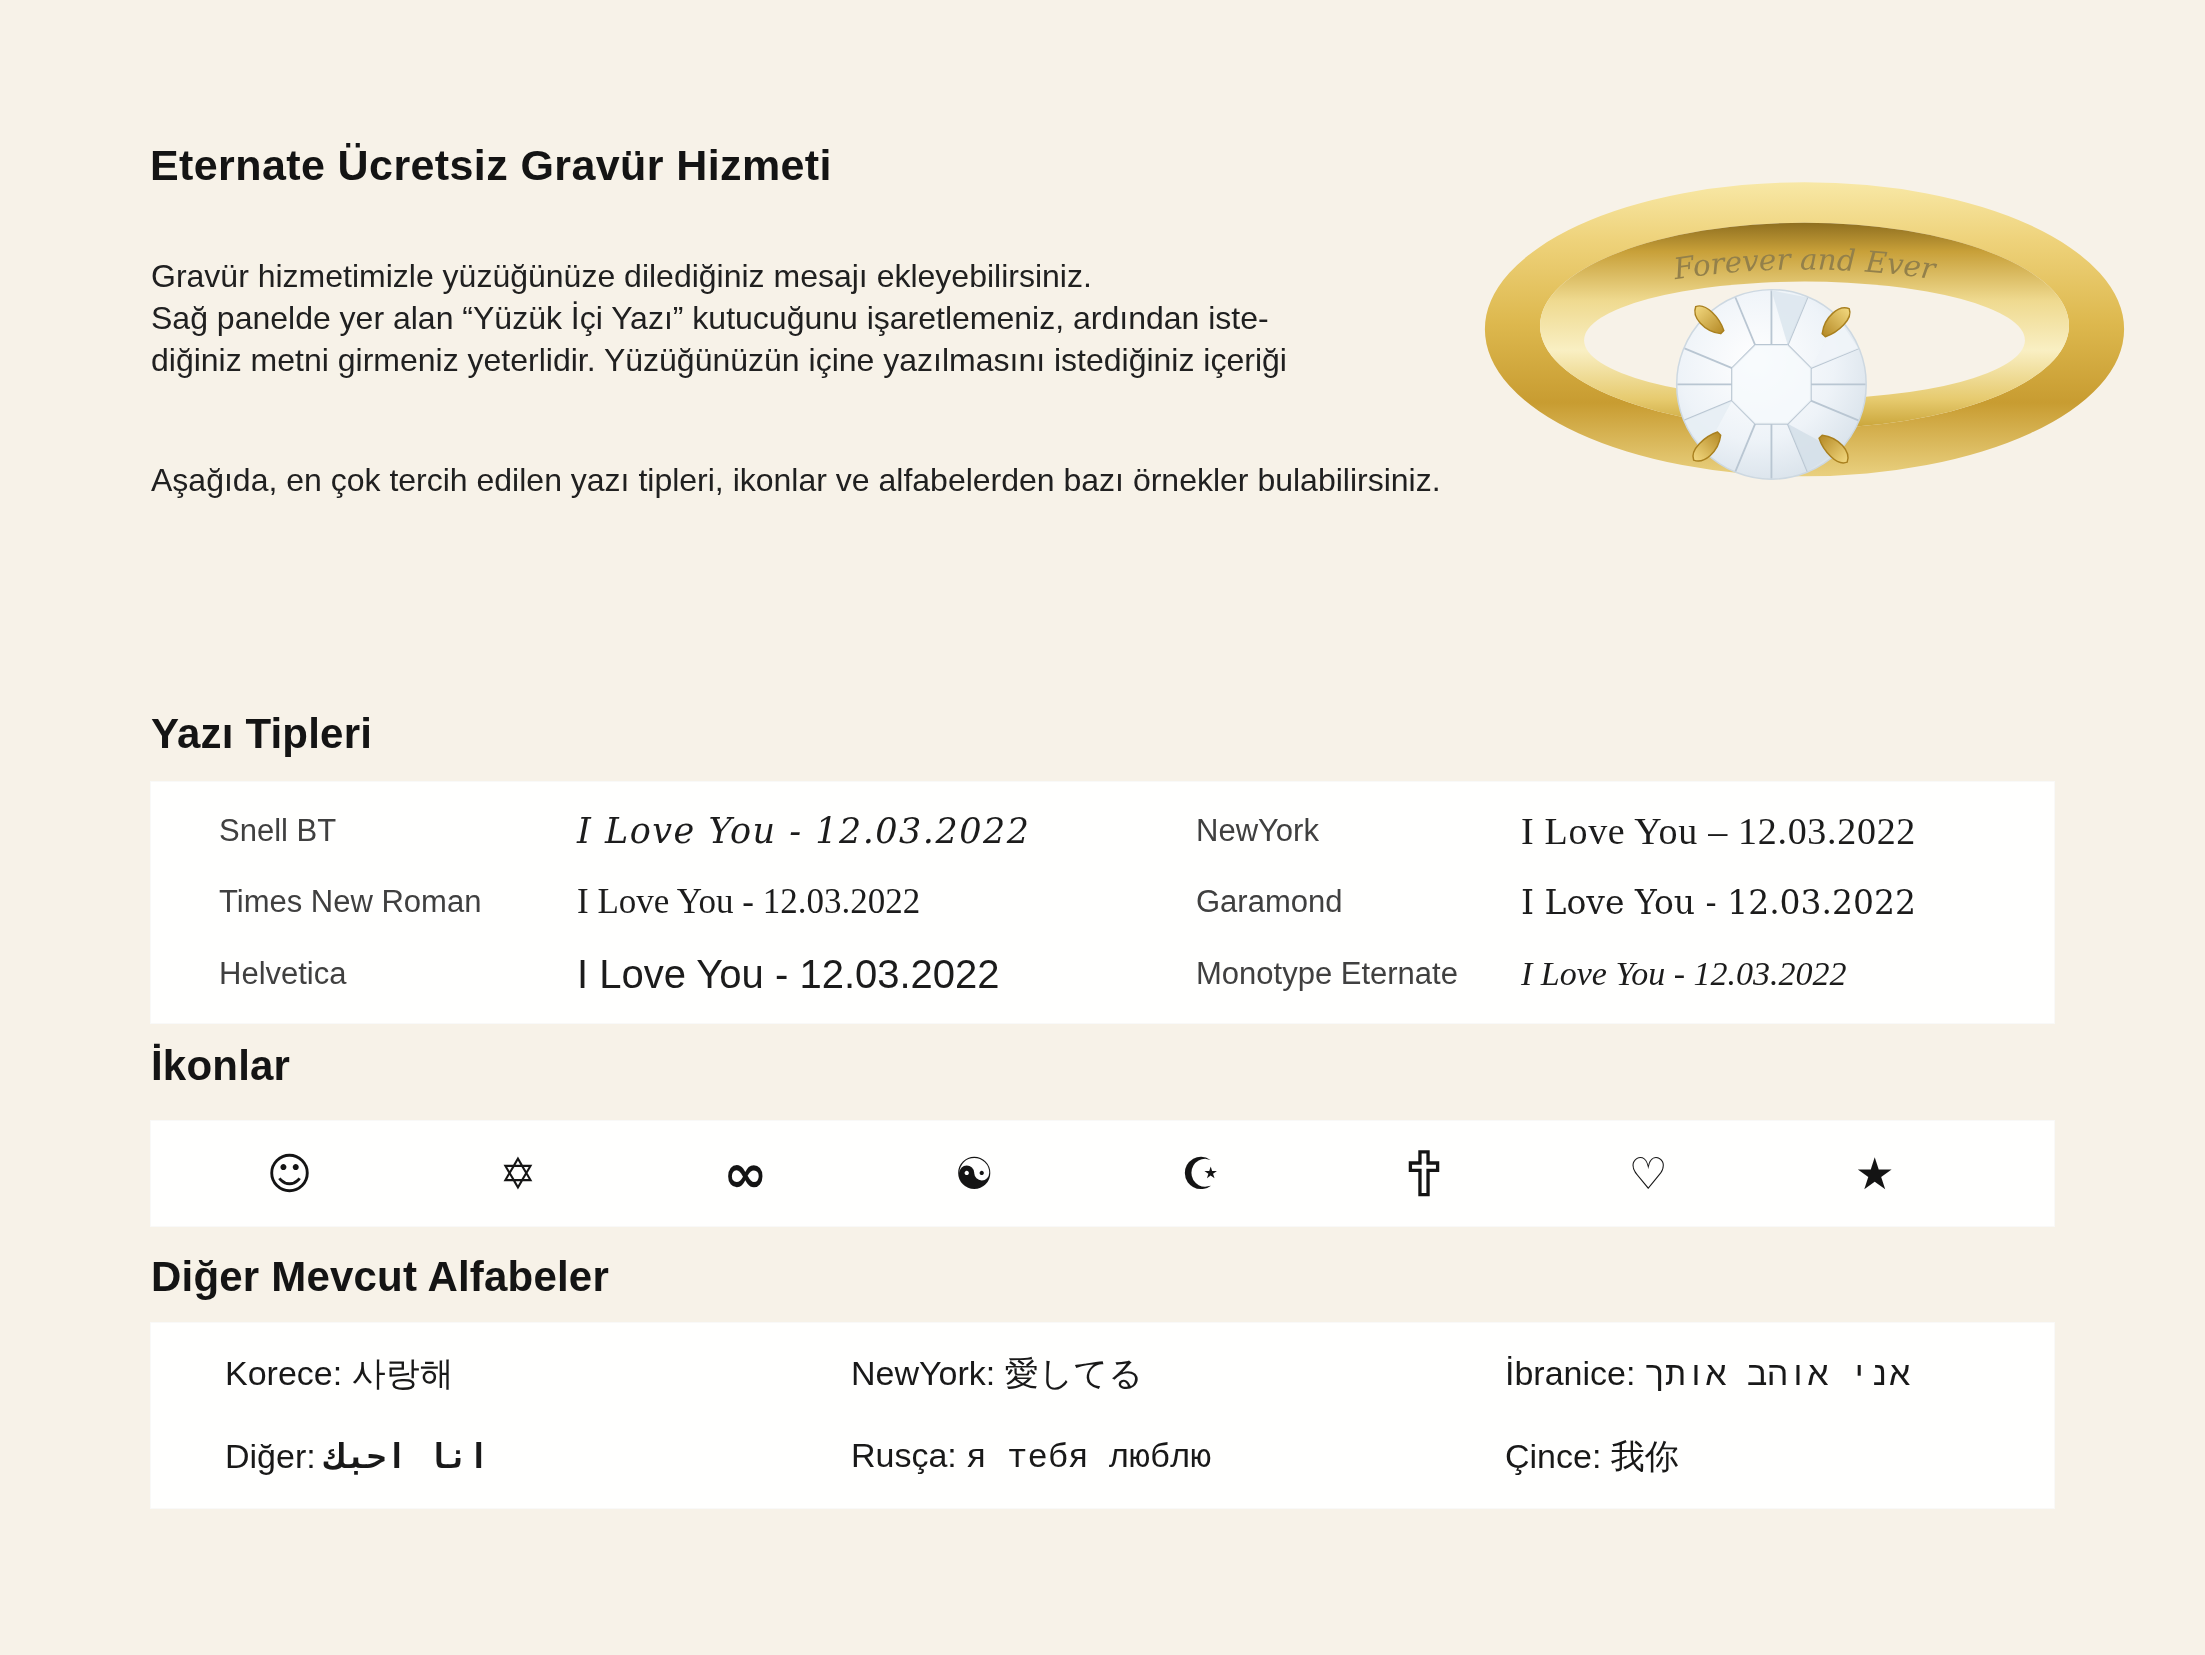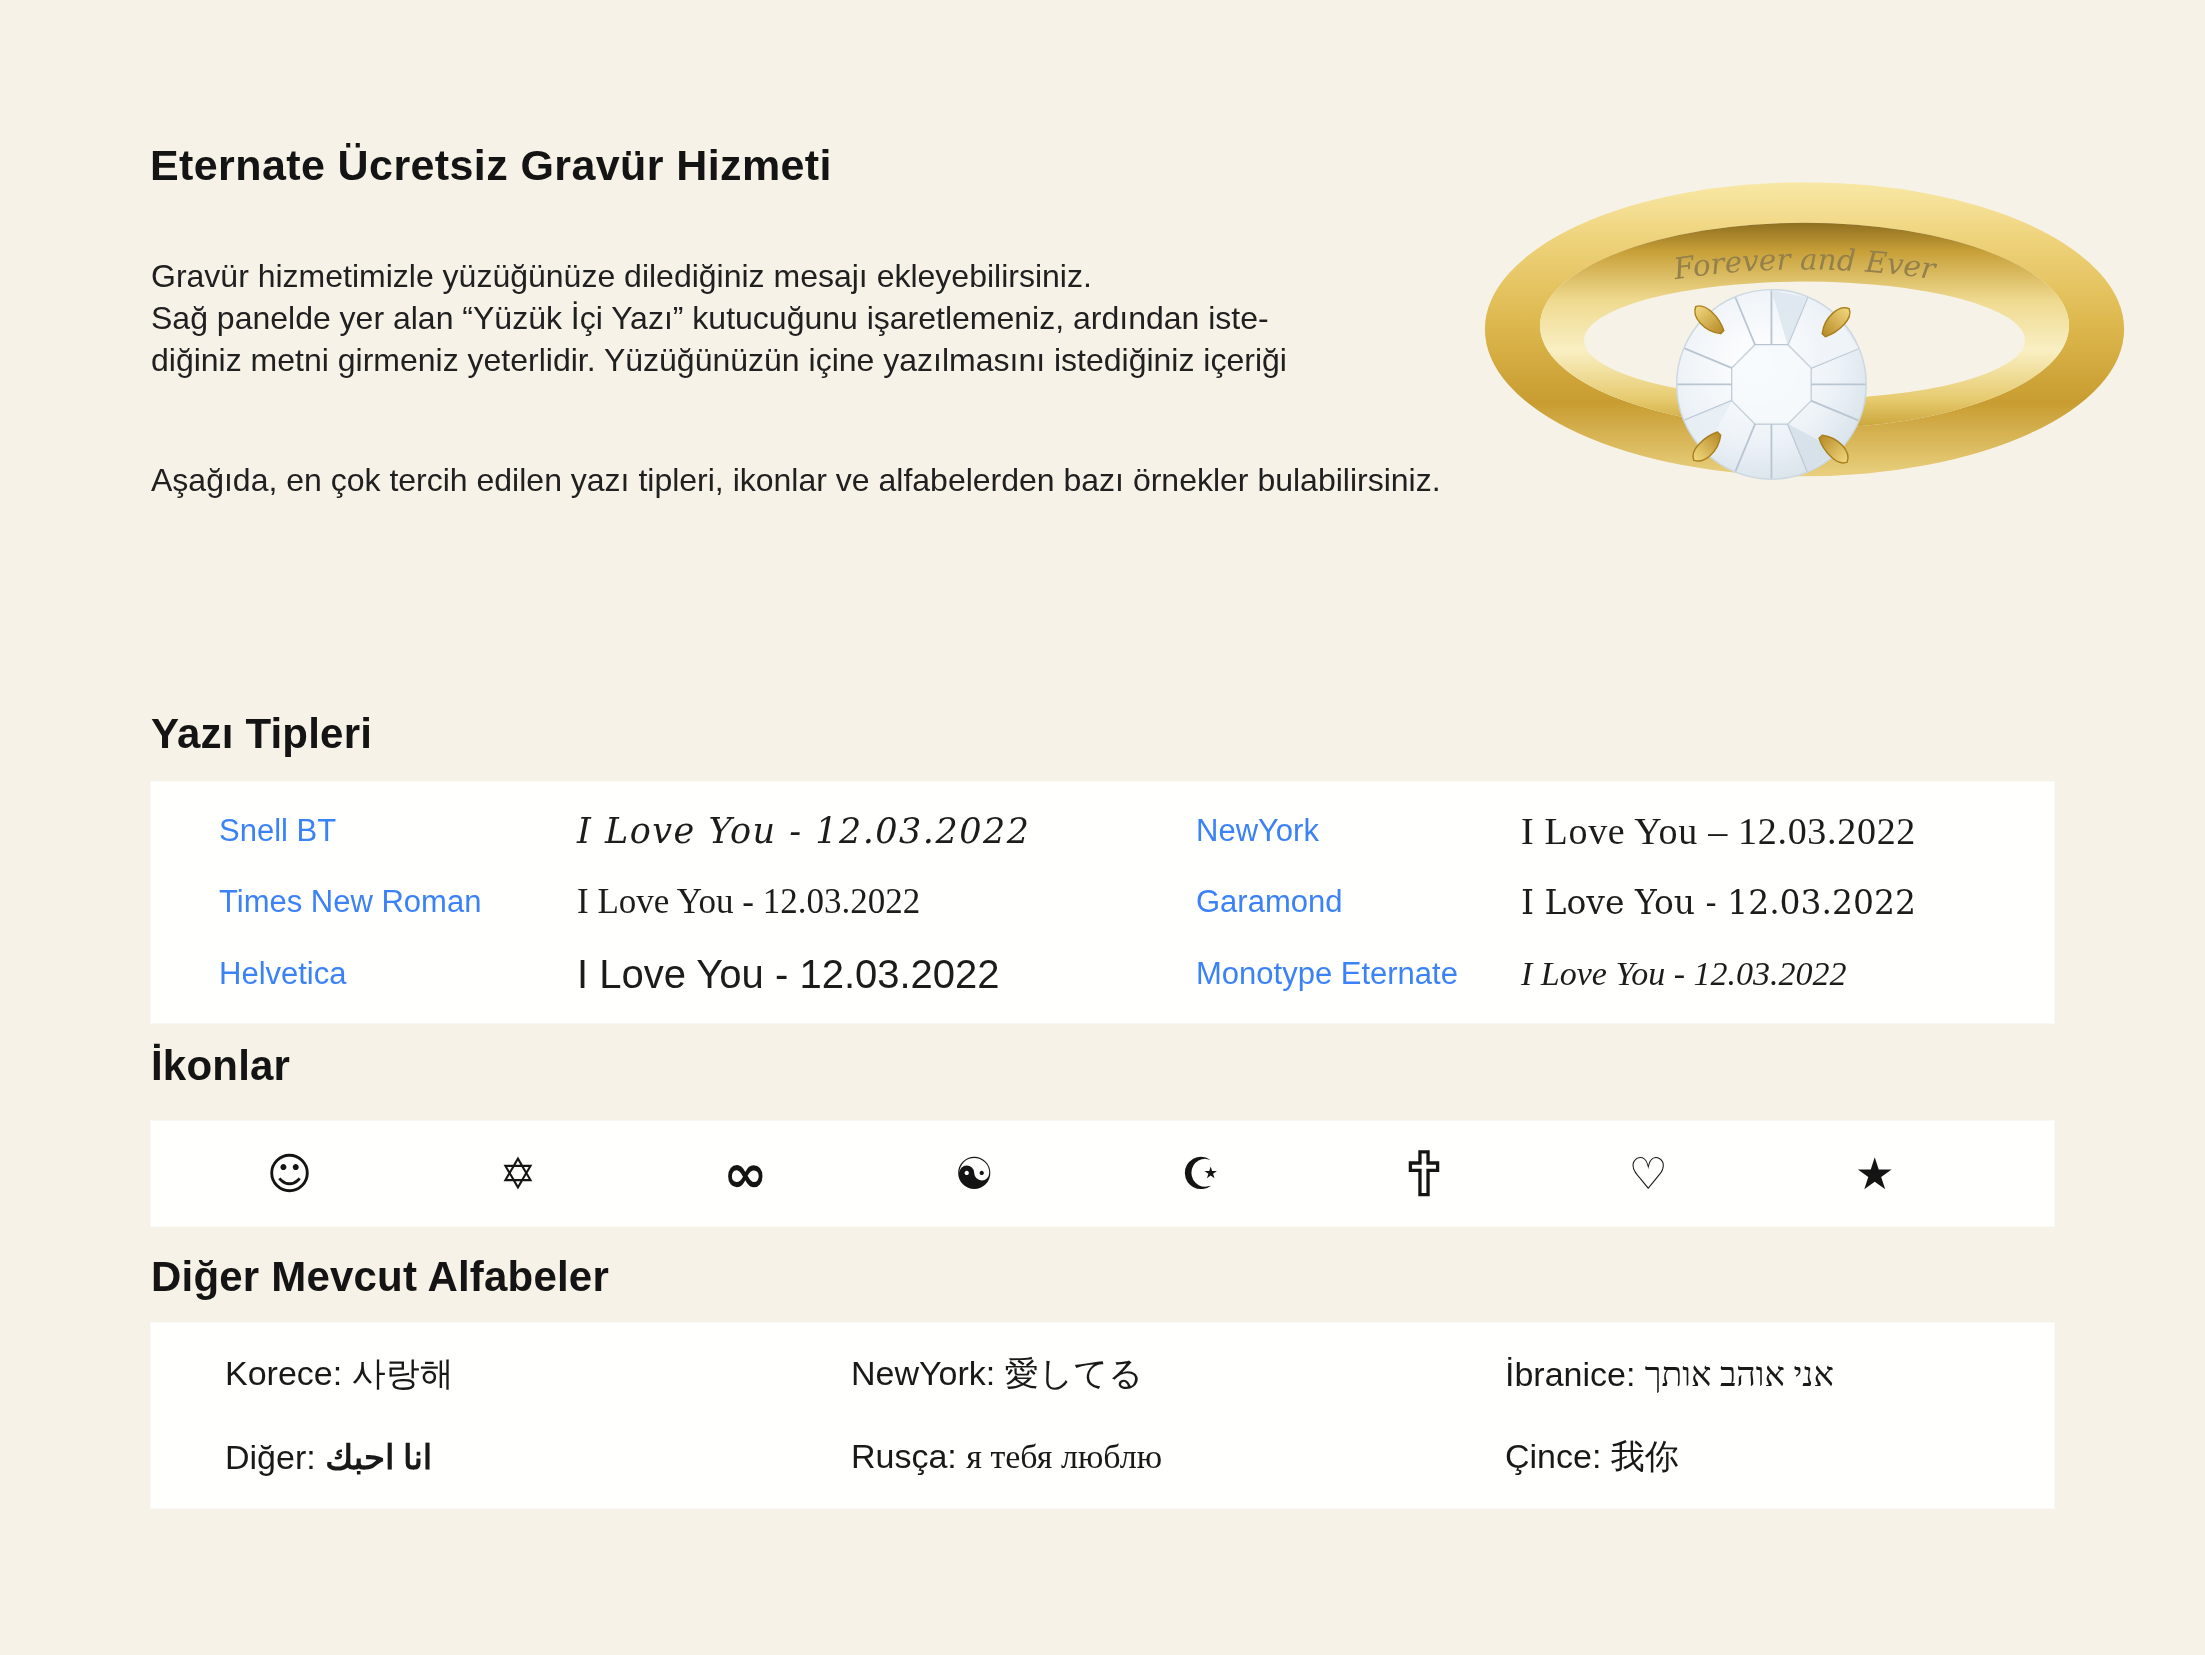--- a/index.html
+++ b/index.html
@@ -30,21 +30,21 @@
   .panel{
     position:absolute;left:150px;width:1905px;
     background:#fffffe;border:0.7px solid rgba(0,0,0,0.025);box-sizing:border-box;
   }
   .fonts-panel{
     top:781px;height:243px;
     display:grid;grid-template-columns:358px 619px 325px 1fr;
     grid-template-rows:repeat(3,1fr);
     padding:13.2px 0 13.2px 68px;align-items:center;
   }
-  .font-label{font-size:31px;color:#3b82f6;}
+  .font-label{font-size:31px;color:#404040;}
   .fs-snell{font-family:"DejaVu Serif",serif;font-style:italic;font-size:35px;letter-spacing:1.5px;}
   .fs-newyork{font-family:"Liberation Serif",serif;font-size:38px;letter-spacing:0.7px;}
   .fs-times{font-family:"Liberation Serif",serif;font-size:35px;}
   .fs-garamond{font-family:"DejaVu Serif",serif;font-size:33px;}
   .fs-helvetica{font-family:"Liberation Sans",sans-serif;font-size:40px;}
   .fs-corsiva{font-family:"Liberation Serif",serif;font-style:italic;font-size:34px;}
   .icons-panel{
     top:1120px;height:107px;
     display:flex;align-items:center;justify-content:space-around;
     padding:0 66px 0 22px;
@@ -53,21 +53,21 @@
     font-family:"DejaVu Sans",sans-serif;font-size:44px;color:#141414;
     line-height:1;display:inline-flex;align-items:center;justify-content:center;
   }
   .alpha-panel{
     top:1322px;height:187px;
     display:grid;grid-template-columns:626px 654px 1fr;
     grid-template-rows:1fr 1fr;
     padding:10.3px 0 10.3px 74px;align-items:center;
   }
   .alpha-cell{font-size:34px;color:#191919;white-space:nowrap;}
-  .alpha-value{font-family:Liberation Serif, serif;}
+  .alpha-value{font-family:Liberation Mono, monospace;}
   .alpha-value.bold{font-weight:700;}
   .ring-wrap{position:absolute;left:1481px;top:175px;width:647px;height:349px;}
 </style>
 </head>
 <body>
 
 <div class="canvas">
 
   <div class="page-title">Eternate Ücretsiz Gravür Hizmeti</div>
 

